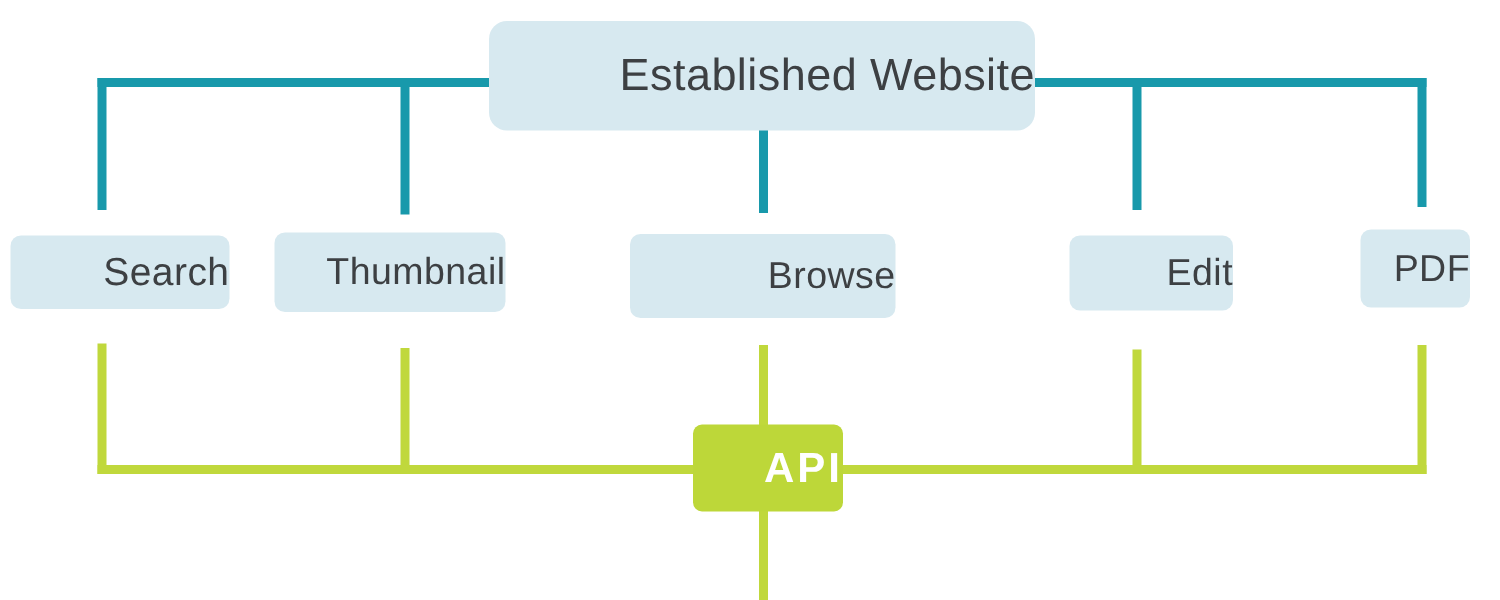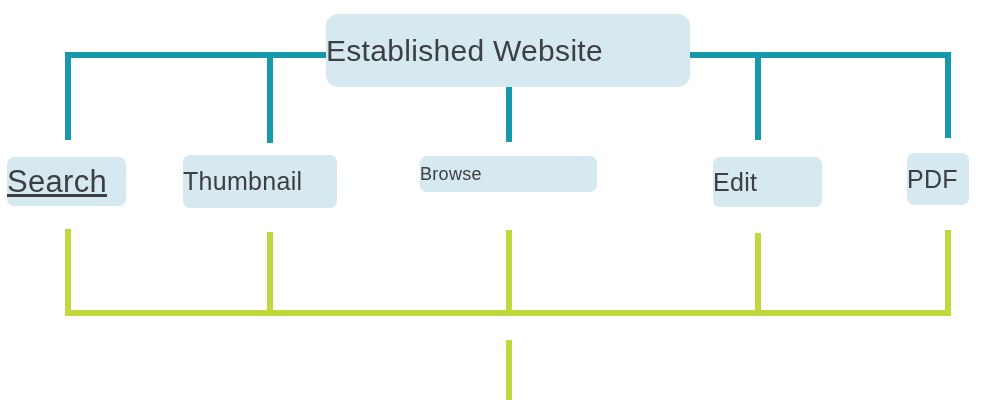--- a/index.html
+++ b/index.html
@@ -19,36 +19,36 @@
     position: absolute;
   }
   .teal { background: #1899ab; }
   .green { background: #c0d83c; }
   .node {
     position: absolute;
     background: #d7e9f0;
     border-radius: 7px;
     display: flex;
     align-items: center;
-    justify-content: flex-start;
+    justify-content: flex-end;
     color: #3d4043;
     font-weight: 300;
     letter-spacing: 0.3px;
     z-index: 2;
   }
   .node.root {
     left: 326px; top: 14px; width: 364px; height: 73px;
     border-radius: 12px;
     font-size: 30px;
   }
-  .node.search    { left: 7px;   top: 157px; width: 119px; height: 49px; font-size: 31px; text-decoration: underline; }
+  .node.search    { left: 7px;   top: 157px; width: 146px; height: 49px; font-size: 26px; }
   .node.thumbnail { left: 183px; top: 155px; width: 154px; height: 53px; font-size: 25px; }
-  .node.browse    { left: 420px; top: 156px; width: 177px; height: 36px; font-size: 18px; }
+  .node.browse    { left: 420px; top: 156px; width: 177px; height: 56px; font-size: 25px; }
   .node.edit      { left: 713px; top: 157px; width: 109px;  height: 50px; font-size: 25px; }
-  .node.pdf       { left: 907px; top: 153px; width: 62px;  height: 52px; font-size: 25px; }
+  .node.pdf       { left: 907px; top: 153px; width: 73px;  height: 52px; font-size: 25px; }
   .node.api {
     left: 462px; top: 283px; width: 100px; height: 58px;
     background: #bdd739;
     border-radius: 6px;
     color: #ffffff;
     font-size: 28px;
     font-weight: bold;
     letter-spacing: 2px;
     z-index: 3;
   }
@@ -107,14 +107,17 @@
   </div>
 
   <div class="node edit">
     <span>Edit</span>
   </div>
 
   <div class="node pdf">
     <span>PDF</span>
   </div>
 
+  <div class="node api">
+    <span>API</span>
+  </div>
 
 </div>
 
 </body></html>

